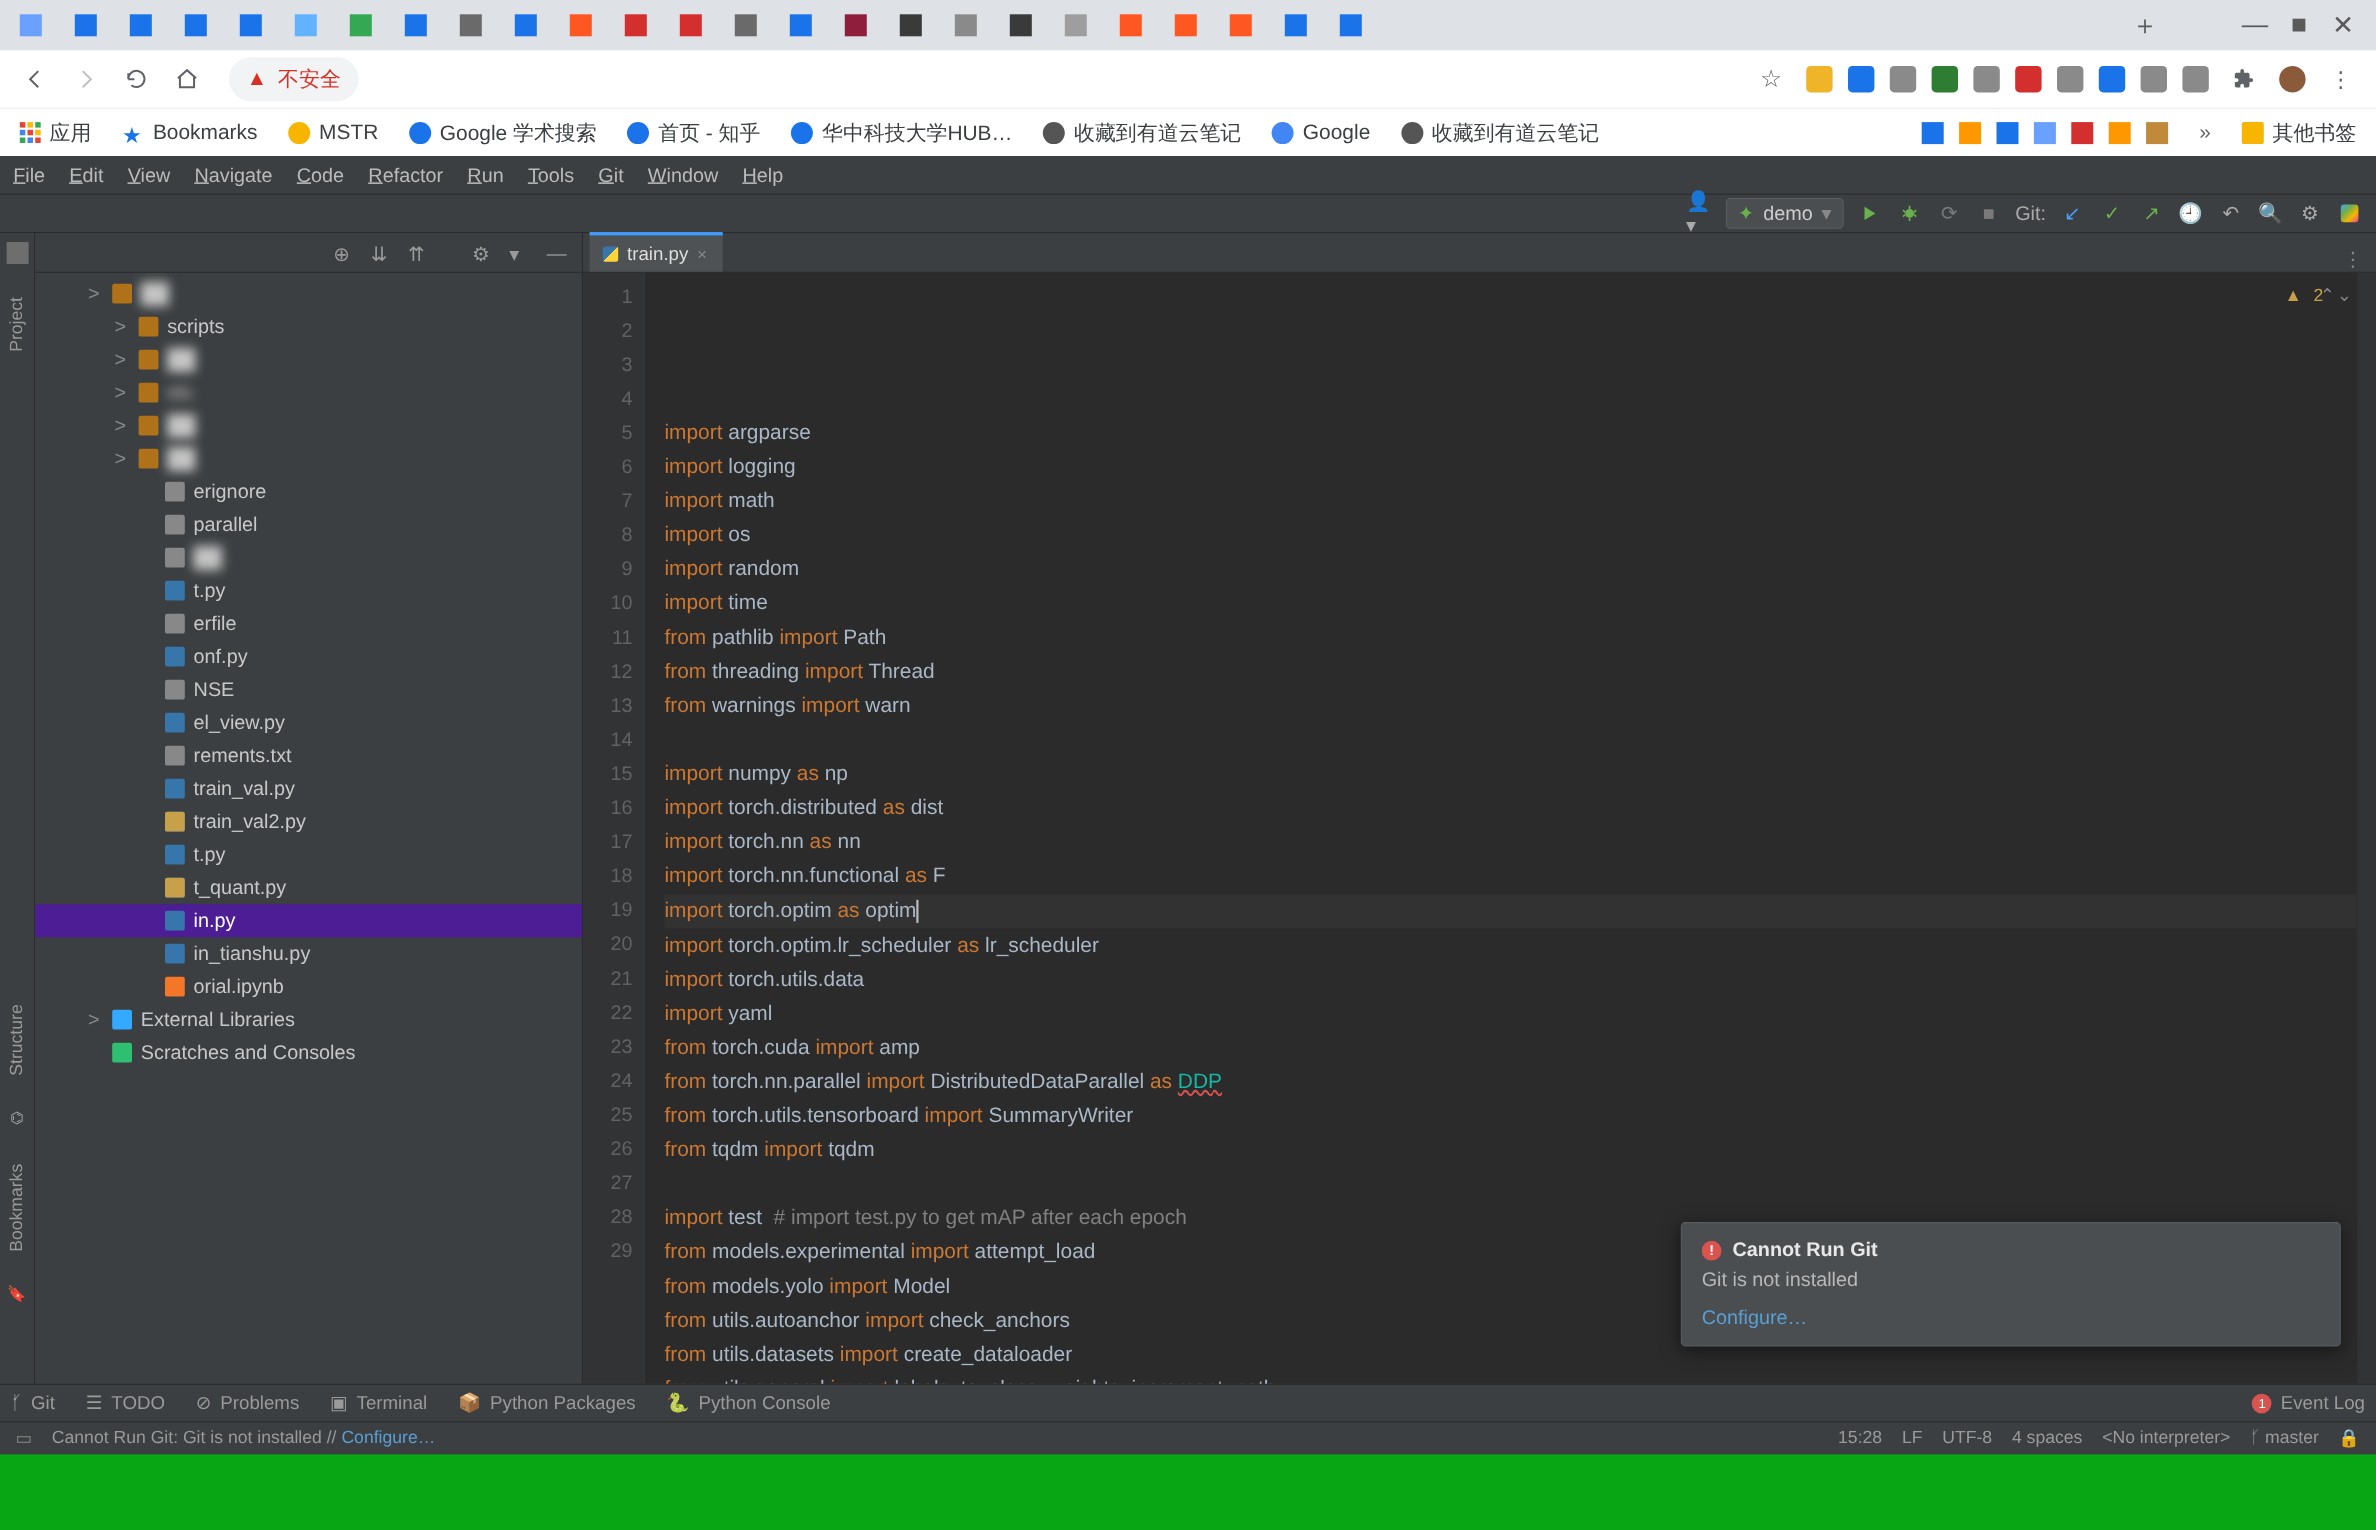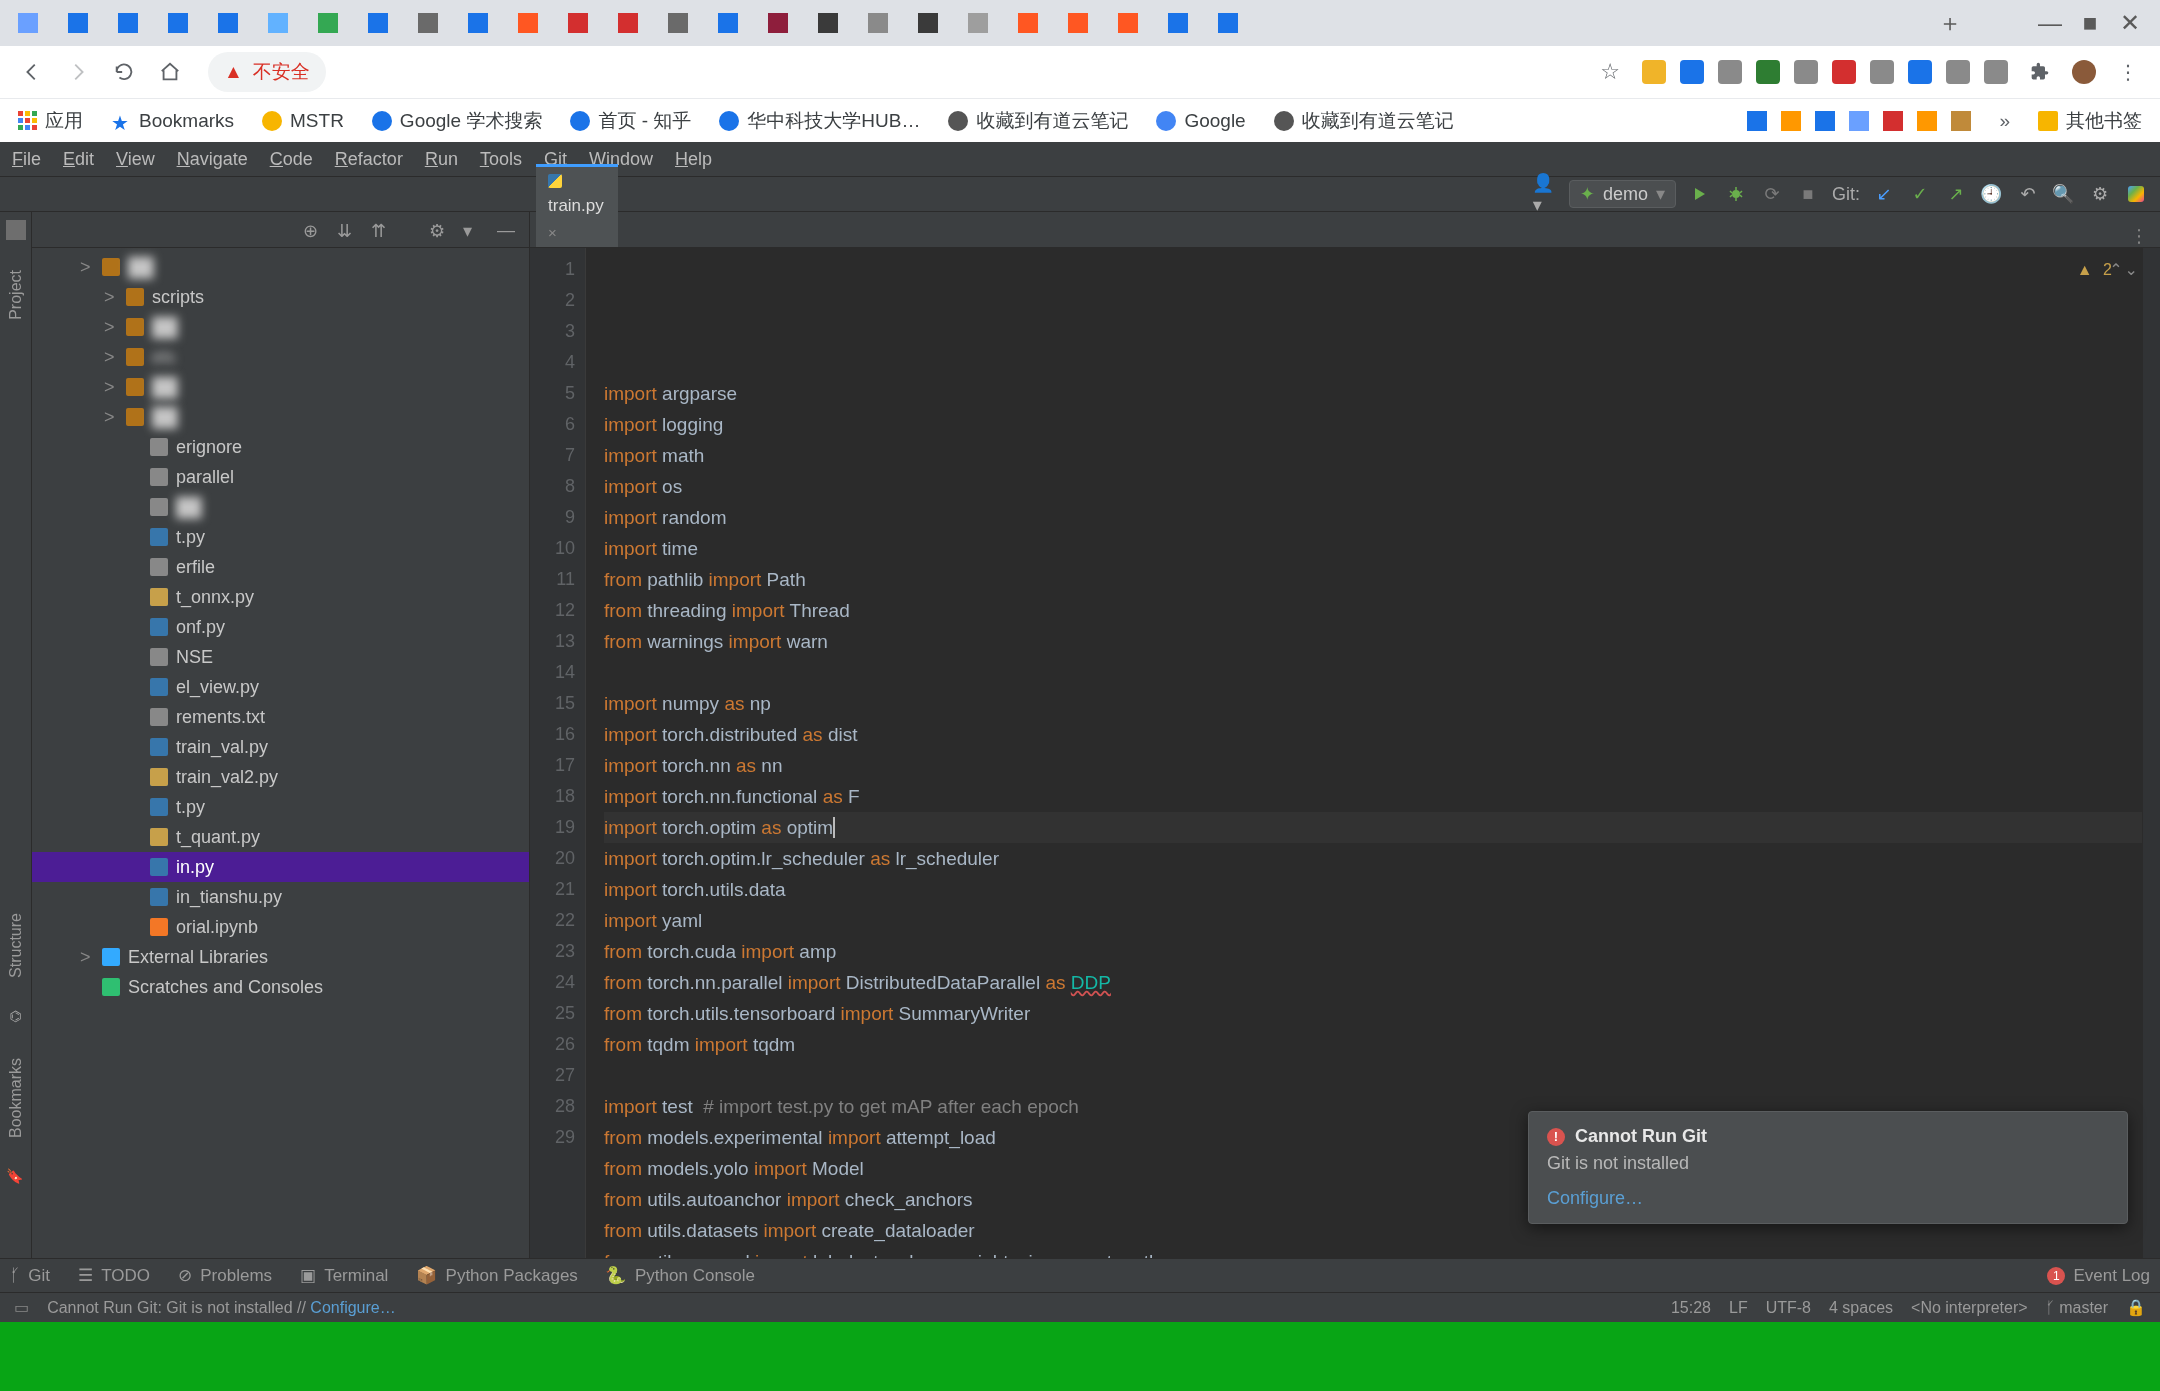--- a/index.html
+++ b/index.html
@@ -47,21 +47,21 @@
 .tree .node { display:flex;align-items:center;height:30px;padding-left:48px;gap:8px;color:#c8c8c8;white-space:nowrap;}
 .tree .node.d1{padding-left:72px;}
 .tree .node.d2{padding-left:96px;}
 .tree .node .arrow{width:14px;display:inline-block;color:#888;}
 .tree .node .ticon{width:18px;height:18px;display:inline-block;}
 .tree .node.sel { background:#4c1d95; color:#fff;}
 .tree .blur { filter: blur(5px); }
 
 .editor-area { flex:1; display:flex; flex-direction:column; background:#2b2b2b; min-width:0;}
 .editor-tabs { height:36px; background:#3c3f41; display:flex;align-items:flex-end;padding-left:6px;border-bottom:1px solid #2b2b2b;}
-.editor-tabs .tab { background:#4e5254; padding:7px 14px 6px 12px; display:flex;gap:8px;border-top:3px solid #3f9dff;color:#ddd;font-size:17px;flex-direction:column;}
+.editor-tabs .tab { background:#4e5254; padding:7px 14px 6px 12px; display:flex;align-items:center;gap:8px;border-top:3px solid #3f9dff;color:#ddd;font-size:17px;}
 .editor-tabs .tab .close{color:#888;font-size:15px;}
 .editor-tabs .flexfill{flex:1;}
 .editor-tabs .emenu{padding:0 12px;color:#888;}
 
 .editor-split{flex:1; display:flex; min-height:0;}
 .gutter { width:56px; background:#313335; color:#606366; text-align:right; padding:6px 10px 0 0; font-family: "JetBrains Mono","Consolas",monospace; font-size:18px; line-height:31px; border-right:1px solid #3a3a3a;flex-shrink:0;}
 .code { flex:1; padding:6px 0 0 18px; font-family:"JetBrains Mono","Consolas",monospace; font-size:19px; line-height:31px; color:#a9b7c6; position:relative; white-space:pre; overflow:hidden;}
 .code .kw { color:#cc7832; }
 .code .as { color:#cc7832; }
 .code .cm { color:#808080; }
@@ -369,25 +369,20 @@
           </div>
           <div class="node d2">
             <span class="arrow"></span>
             <span class="ticon" style="background: rgb(55, 118, 171); border-radius: 2px;"></span>
             <span>t.py</span>
           </div>
           <div class="node d2">
             <span class="arrow"></span>
             <span class="ticon" style="background: rgb(136, 136, 136); border-radius: 2px;"></span>
             <span>erfile</span>
-          </div>
-          <div class="node d2">
-            <span class="arrow"></span>
-            <span class="ticon" style="background: rgb(55, 118, 171); border-radius: 2px; box-shadow: rgb(199, 160, 74) 0px 0px 0px 10px inset;"></span>
-            <span>t_onnx.py</span>
           </div>
           <div class="node d2">
             <span class="arrow"></span>
             <span class="ticon" style="background: rgb(55, 118, 171); border-radius: 2px;"></span>
             <span>onf.py</span>
           </div>
           <div class="node d2">
             <span class="arrow"></span>
             <span class="ticon" style="background: rgb(136, 136, 136); border-radius: 2px;"></span>
             <span>NSE</span>

